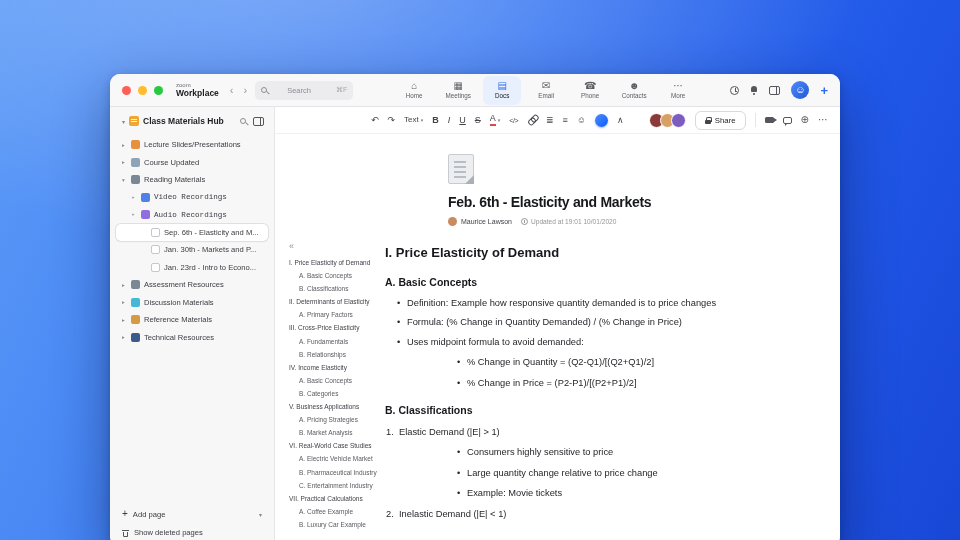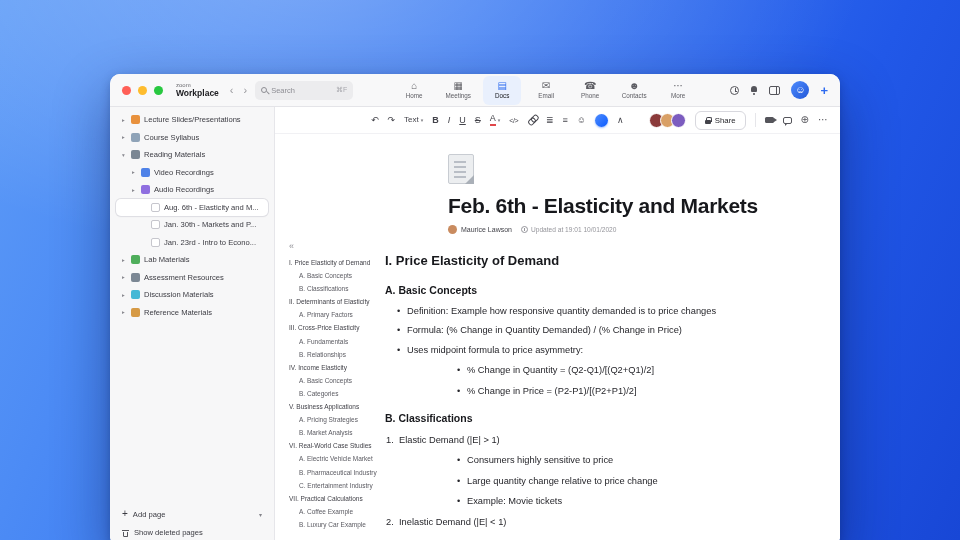--- a/index.html
+++ b/index.html
@@ -16,21 +16,21 @@
   .titlebar{ height:33px; min-height:33px; background:#f8f8f9; border-bottom:1px solid #e4e4e8;
     display:flex; align-items:center; padding:0 12px; gap:8px; }
   .traffic{ display:flex; gap:7px; }
   .tl{ width:9px; height:9px; border-radius:50%; }
   .tl.c{background:#ff5f57}.tl.m{background:#febc2e}.tl.z{background:#28c840}
   .logo{ display:flex; flex-direction:column; line-height:1; margin-left:5px; }
   .logo .l1{ font-size:6px; color:#6b6b70; }
   .logo .l2{ font-size:8.5px; font-weight:bold; color:#202024; margin-top:1px; }
   .navbtns{ display:flex; gap:10px; color:#97979c; font-size:11px; margin-left:3px; line-height:1; }
   .searchbox{ width:98px; height:19px; background:#ececee; border-radius:5px; display:flex;
-    align-items:center; padding:0 6px; gap:4px; color:#8e8e94; font-size:7.5px; }
+    align-items:center; padding:0 6px; gap:20px; color:#8e8e94; font-size:7.5px; }
   .search-glyph{ width:6px; height:6px; border:1px solid #8e8e94; border-radius:50%; position:relative; flex:none; }
   .search-glyph::after{ content:""; position:absolute; width:3.5px; height:1px; background:#8e8e94;
     transform:rotate(45deg); right:-3px; bottom:-1px; }
   .searchbox .shortcut{ margin-left:auto; color:#a8a8ae; font-size:7px; }
   .tabs{ display:flex; gap:6px; margin-left:34px; }
   .tab{ display:flex; flex-direction:column; align-items:center; justify-content:center;
     width:38px; height:29px; border-radius:6px; color:#5c5c62; gap:2px; }
   .tab .ticon{ font-size:10px; line-height:1; height:10px; }
   .tab .tlabel{ font-size:6.3px; line-height:1; }
   .tab.active{ background:#e9f0fd; color:#17181c; }
@@ -59,21 +59,21 @@
     background:rgba(255,255,255,.9); box-shadow:0 2px 0 rgba(255,255,255,.9); }
   .sb-title{ font-size:8.5px; font-weight:bold; color:#1f1f24; flex:1; white-space:nowrap; }
   .sb-hicons{ display:flex; gap:7px; align-items:center; }
   .tree{ flex:1; padding:4px 6px 0; overflow:hidden; }
   .row{ display:flex; align-items:center; gap:4px; height:17.5px; padding:0 4px; border-radius:5px;
     color:#3b3b42; font-size:7.6px; }
   .row .chev{ width:7px; font-size:5.5px; color:#8b8b91; text-align:center; flex:none; }
   .row .ic{ width:9px; height:9px; border-radius:2px; flex:none; }
   .row .ic.pg{ background:#fff; border:1px solid #c6c6cd; }
   .row .lbl{ white-space:nowrap; overflow:hidden; text-overflow:ellipsis; }
-  .row.d1{ padding-left:14px; }
+  .row.d1{ padding-left:14px;font-family:Liberation Mono, monospace; }
   .row.d2{ padding-left:24px; }
   .row.sel{ background:#fff; box-shadow:0 0 0 1px #dfdfe4, 0 1px 2px rgba(0,0,0,.06); }
   .sb-footer{ padding:6px 12px 9px; display:flex; flex-direction:column; gap:9px; }
   .sbf-row{ display:flex; align-items:center; gap:5px; font-size:7.6px; color:#3b3b42; }
   .plus-sm{ font-size:10px; line-height:1; color:#3b3b42; }
   .sbf-chev{ margin-left:auto; font-size:6px; color:#85858b; }
   .trash-glyph{ width:7px; height:8px; position:relative; flex:none; }
   .trash-glyph::before{ content:""; position:absolute; left:0; right:0; top:1.5px; height:1px; background:#55555b; }
   .trash-glyph::after{ content:""; position:absolute; left:1px; right:1px; top:3px; bottom:0;
     border:1px solid #55555b; border-top:none; border-radius:0 0 1.5px 1.5px; }
@@ -125,21 +125,21 @@
   .oitem{ font-size:6.5px; color:#3f3f46; height:13.1px; line-height:13.1px;
     white-space:nowrap; overflow:hidden; text-overflow:ellipsis; }
   .oitem.o1{ padding-left:10px; color:#5a5a61; }
   .doccontent{ position:absolute; left:110px; right:12px; top:0; bottom:0; overflow:hidden; }
   .doc-icon{ margin:20px 0 0 63px; width:26px; height:30px; position:relative;
     background:#eceef0; border:1px solid #c8ccd2; border-radius:2px; }
   .doc-icon::before{ content:""; position:absolute; left:5px; top:6px; width:12px; height:1.5px;
     background:#b9bec6; box-shadow:0 5px 0 #b9bec6, 0 10px 0 #b9bec6, 0 15px 0 #b9bec6; }
   .doc-icon::after{ content:""; position:absolute; right:-1px; bottom:-1px; width:0; height:0;
     border-bottom:9px solid #aab0b8; border-left:9px solid transparent; }
-  .doc-title{ margin:10px 0 0 63px; font-size:21px; font-weight:bold; color:#17181c;
+  .doc-title{ margin:10px 0 0 63px; font-size:14px; font-weight:bold; color:#17181c;
     letter-spacing:-0.3px; line-height:1.15; }
   .author-row{ margin:7px 0 0 63px; display:flex; align-items:center; gap:4px; }
   .author-av{ width:9px; height:9px; border-radius:50%; background:#c98b5f; flex:none; }
   .author-name{ font-size:7px; color:#3f3f46; }
   .updated{ font-size:6.6px; color:#95959b; display:flex; align-items:center; gap:3px; margin-left:5px; }
   .uclock{ width:7px; height:7px; border:1px solid #95959b; border-radius:50%; position:relative; flex:none; }
   .uclock::after{ content:""; position:absolute; left:2.5px; top:1px; width:1px; height:2.5px; background:#95959b; }
   .blk{ color:#26262b; display:flex; }
   .blk .mk{ flex:none; }
   .blk.h2{ margin-top:19px; font-size:13px; font-weight:bold; color:#17181c; }
@@ -218,32 +218,41 @@
         <span class="bell-glyph"></span>
         <span class="panel-glyph"></span>
         <span class="avatar">☺</span>
         <span class="plus-glyph">+</span>
       </div>
     </div>
 
     <div class="content">
 
       <aside class="sidebar">
+        <div class="sb-header">
+          <span class="sb-chev">▾</span>
+          <span class="notebook-icon"></span>
+          <span class="sb-title">Class Materials Hub</span>
+          <span class="sb-hicons">
+            <span class="search-glyph"></span>
+            <span class="panel-glyph"></span>
+          </span>
+        </div>
         <div class="tree">
 
             <div class="row d0">
               <span class="chev">▸</span>
               <span class="ic" style="background-color: rgb(232, 145, 61);"></span>
               <span class="lbl">Lecture Slides/Presentations</span>
             </div>
 
             <div class="row d0">
               <span class="chev">▸</span>
               <span class="ic" style="background-color: rgb(143, 163, 184);"></span>
-              <span class="lbl">Course Syllabus</span>
+              <span class="lbl">Course Updated</span>
             </div>
 
             <div class="row d0">
               <span class="chev">▾</span>
               <span class="ic" style="background-color: rgb(123, 135, 148);"></span>
               <span class="lbl">Reading Materials</span>
             </div>
 
 
 
@@ -256,60 +265,60 @@
             <div class="row d1">
               <span class="chev">▸</span>
               <span class="ic" style="background-color: rgb(143, 111, 224);"></span>
               <span class="lbl">Audio Recordings</span>
             </div>
 
 
             <div class="row d2 sel">
               <span class="chev"></span>
               <span class="ic pg"></span>
-              <span class="lbl">Aug. 6th - Elasticity and M...</span>
+              <span class="lbl">Sep. 6th - Elasticity and M...</span>
             </div>
 
             <div class="row d2">
               <span class="chev"></span>
               <span class="ic pg"></span>
               <span class="lbl">Jan. 30th - Markets and P...</span>
             </div>
 
             <div class="row d2">
               <span class="chev"></span>
               <span class="ic pg"></span>
               <span class="lbl">Jan. 23rd - Intro to Econo...</span>
             </div>
 
 
-            <div class="row d0">
-              <span class="chev">▸</span>
-              <span class="ic" style="background-color: rgb(79, 174, 92);"></span>
-              <span class="lbl">Lab Materials</span>
-            </div>
 
             <div class="row d0">
               <span class="chev">▸</span>
               <span class="ic" style="background-color: rgb(123, 135, 148);"></span>
               <span class="lbl">Assessment Resources</span>
             </div>
 
             <div class="row d0">
               <span class="chev">▸</span>
               <span class="ic" style="background-color: rgb(69, 184, 214);"></span>
               <span class="lbl">Discussion Materials</span>
             </div>
 
             <div class="row d0">
               <span class="chev">▸</span>
               <span class="ic" style="background-color: rgb(214, 154, 69);"></span>
               <span class="lbl">Reference Materials</span>
             </div>
 
+            <div class="row d0">
+              <span class="chev">▸</span>
+              <span class="ic" style="background-color: rgb(61, 90, 143);"></span>
+              <span class="lbl">Technical Resources</span>
+            </div>
           </div>
         <div class="sb-footer">
           <div class="sbf-row">
             <span class="plus-sm">+</span>
             <span>Add page</span>
             <span class="sbf-chev">▾</span>
           </div>
           <div class="sbf-row">
             <span class="trash-glyph"></span>
             <span>Show deleted pages</span>
@@ -434,21 +443,21 @@
                   <span class="txt">Definition: Example how responsive quantity demanded is to price changes</span>
                 </div>
 
                 <div class="blk li1">
                   <span class="mk">•</span>
                   <span class="txt">Formula: (% Change in Quantity Demanded) / (% Change in Price)</span>
                 </div>
 
                 <div class="blk li1">
                   <span class="mk">•</span>
-                  <span class="txt">Uses midpoint formula to price asymmetry:</span>
+                  <span class="txt">Uses midpoint formula to avoid demanded:</span>
                 </div>
 
                 <div class="blk li2">
                   <span class="mk">•</span>
                   <span class="txt">% Change in Quantity = (Q2-Q1)/[(Q2+Q1)/2]</span>
                 </div>
 
                 <div class="blk li2">
                   <span class="mk">•</span>
                   <span class="txt">% Change in Price = (P2-P1)/[(P2+P1)/2]</span>

